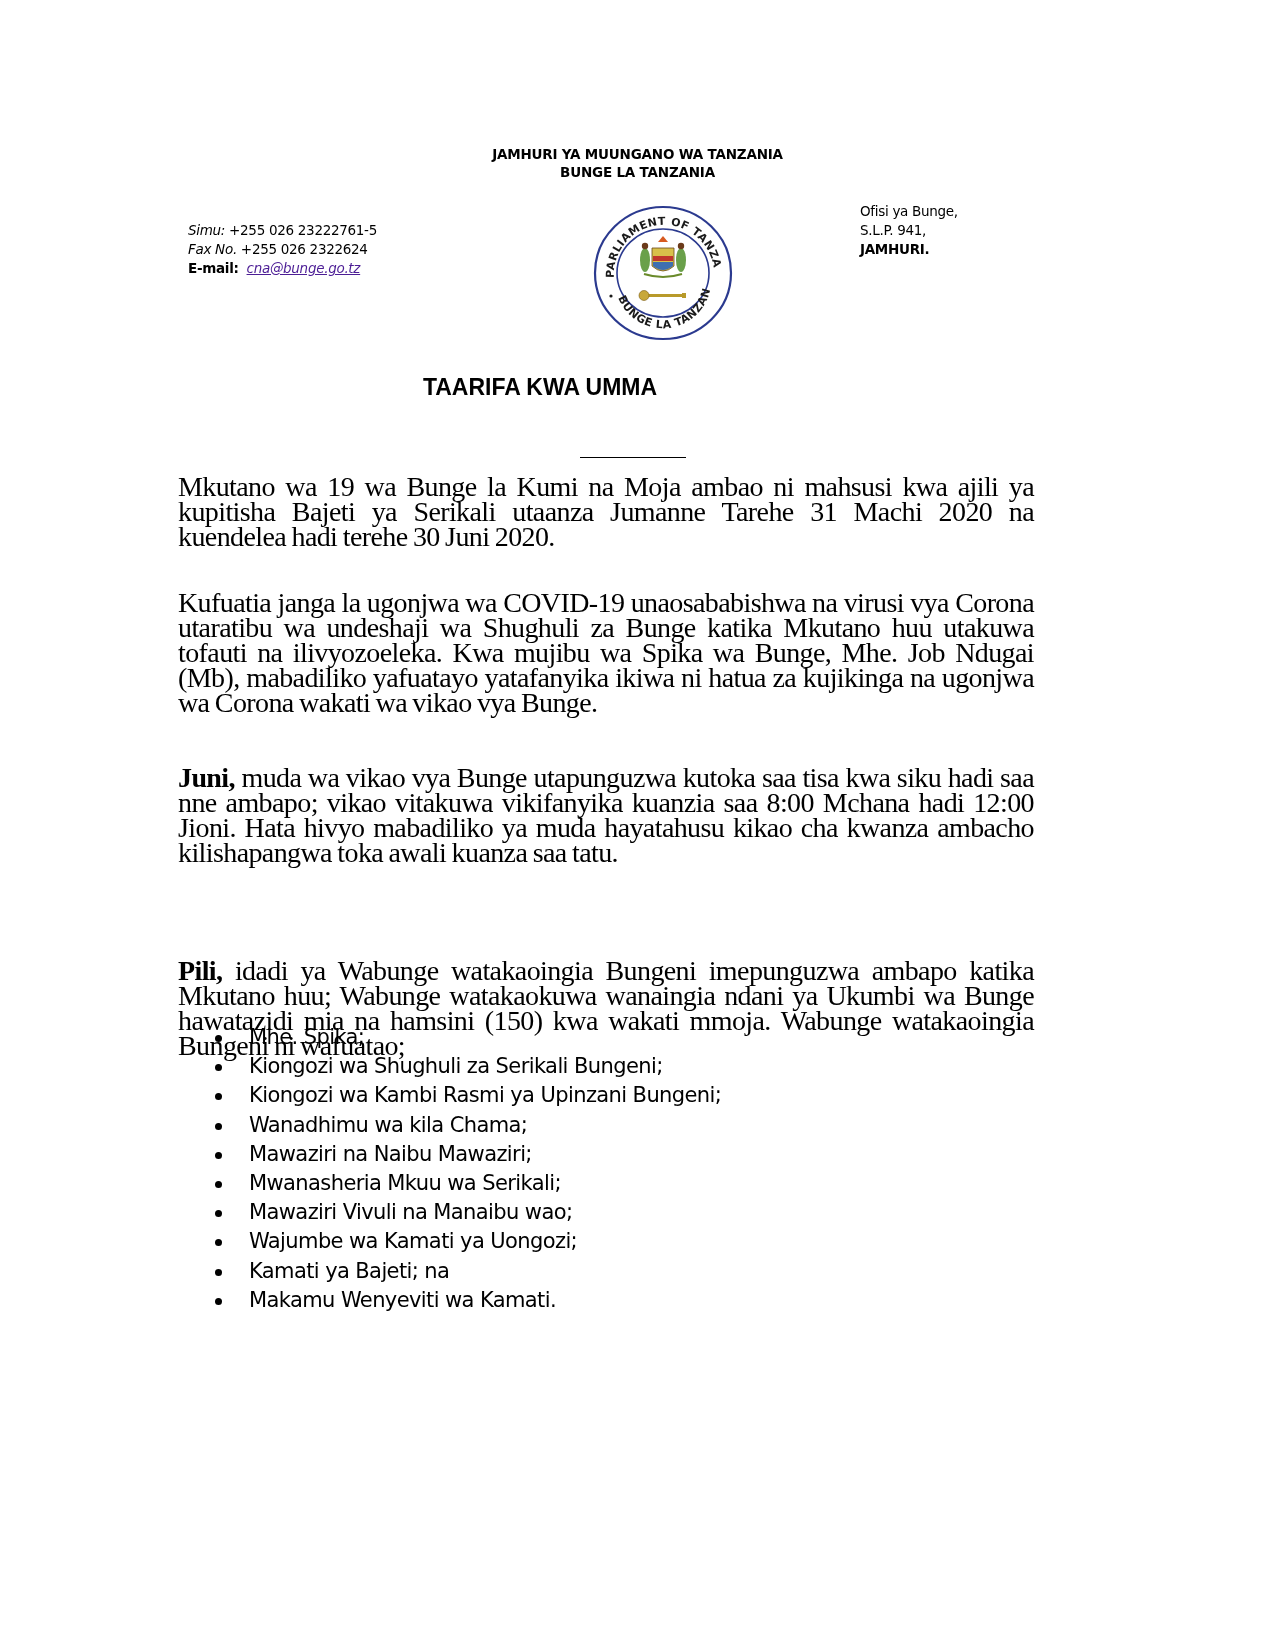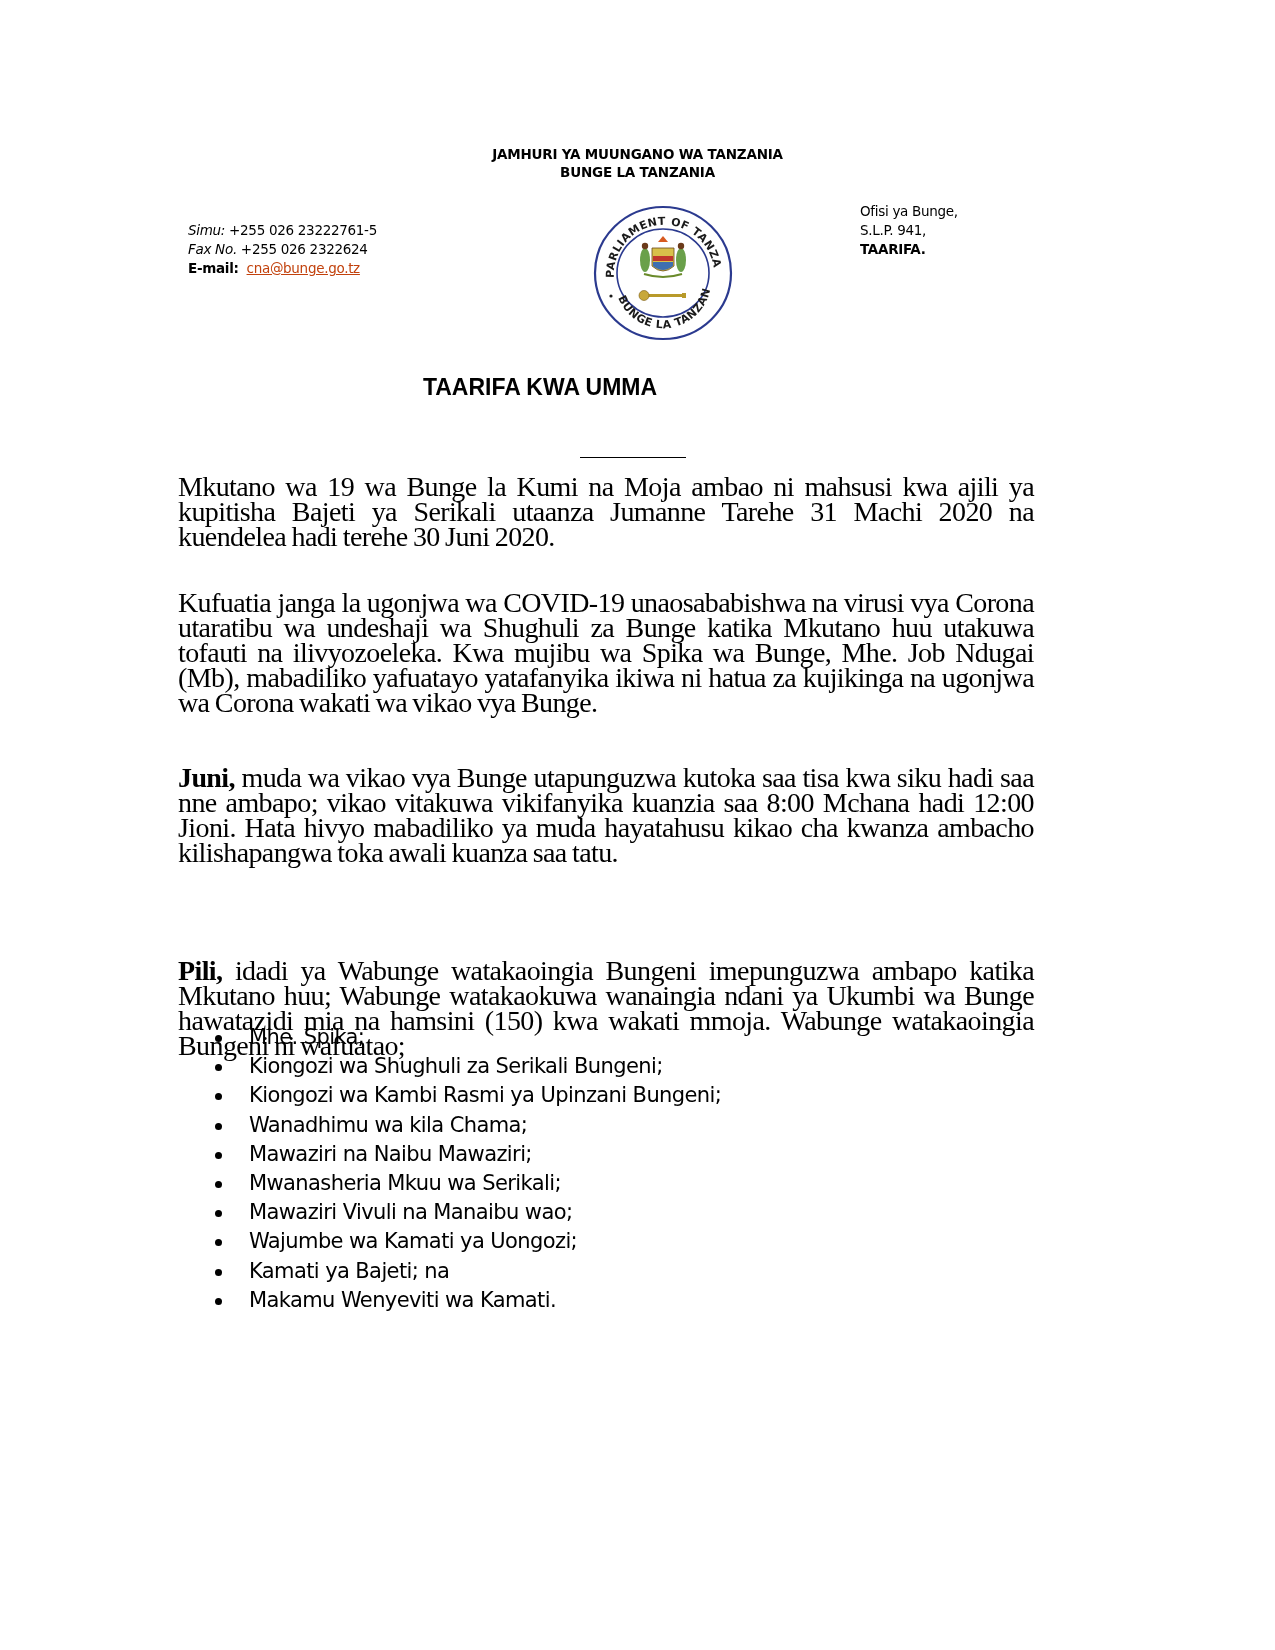--- a/index.html
+++ b/index.html
@@ -11,21 +11,21 @@
     font-family: "DejaVu Sans", sans-serif; font-weight: bold; font-size: 13.5px;
     letter-spacing: -0.2px;
   }
   .contact {
     position: absolute; left: 188px; top: 221px;
     font-family: "DejaVu Sans", sans-serif; font-size: 13.5px; line-height: 19px;
     letter-spacing: -0.3px;
   }
   .contact .it { font-style: italic; }
   .contact .bold { font-weight: bold; }
-  .contact a { color: #c2410c; text-decoration: underline; }
+  .contact a { color: #4c1d95; text-decoration: underline; font-style: italic; }
 
   .address {
     position: absolute; left: 860px; top: 202px; width: 160px;
     font-family: "DejaVu Sans", sans-serif; font-size: 13.5px; line-height: 19px;
     letter-spacing: -0.3px;
   }
   .address div { text-align: left; }
   .address .l1 { padding-right: 10px; }
   .address .l2 { padding-right: 20px; }
   .address .l3 { font-weight: bold; }
@@ -111,21 +111,21 @@
 
       <rect x="50" y="90" width="42" height="3" fill="#b89a2a"></rect>
       <ellipse cx="52" cy="91.5" rx="5" ry="5" fill="#c8a83a" stroke="#7a5a10" stroke-width="0.6"></ellipse>
       <rect x="90" y="89" width="4" height="5" fill="#b89a2a"></rect>
     </svg>
   </div>
 
   <div class="address">
     <div class="l1">Ofisi ya Bunge,</div>
     <div class="l2">S.L.P. 941,</div>
-    <div class="l3">TAARIFA.</div>
+    <div class="l3">JAMHURI.</div>
   </div>
 
   <div class="doc-title">TAARIFA KWA UMMA</div>
   <div class="rule"></div>
 
   <div class="body-text p1">Mkutano wa 19 wa Bunge la Kumi na Moja ambao ni mahsusi kwa ajili ya kupitisha Bajeti ya Serikali utaanza Jumanne Tarehe 31 Machi 2020 na kuendelea hadi terehe 30 Juni 2020.</div>
   <div class="body-text p2">Kufuatia janga la ugonjwa wa COVID-19 unaosababishwa na virusi vya Corona utaratibu wa undeshaji wa Shughuli za Bunge katika Mkutano huu utakuwa tofauti na ilivyozoeleka. Kwa mujibu wa Spika wa Bunge, Mhe. Job Ndugai (Mb), mabadiliko yafuatayo yatafanyika ikiwa ni hatua za kujikinga na ugonjwa wa Corona wakati wa vikao vya Bunge.</div>
   <div class="body-text p3"><b>Juni,</b><span> muda wa vikao vya Bunge utapunguzwa kutoka saa tisa kwa siku hadi saa nne ambapo; vikao vitakuwa vikifanyika kuanzia saa 8:00 Mchana hadi 12:00 Jioni. Hata hivyo mabadiliko ya muda hayatahusu kikao cha kwanza ambacho kilishapangwa toka awali kuanza saa tatu.</span></div>
   <div class="body-text p4"><b>Pili,</b><span> idadi ya Wabunge watakaoingia Bungeni imepunguzwa ambapo katika Mkutano huu; Wabunge watakaokuwa wanaingia ndani ya Ukumbi wa Bunge hawatazidi mia na hamsini (150) kwa wakati mmoja. Wabunge watakaoingia Bungeni ni wafuatao;</span></div>
 

